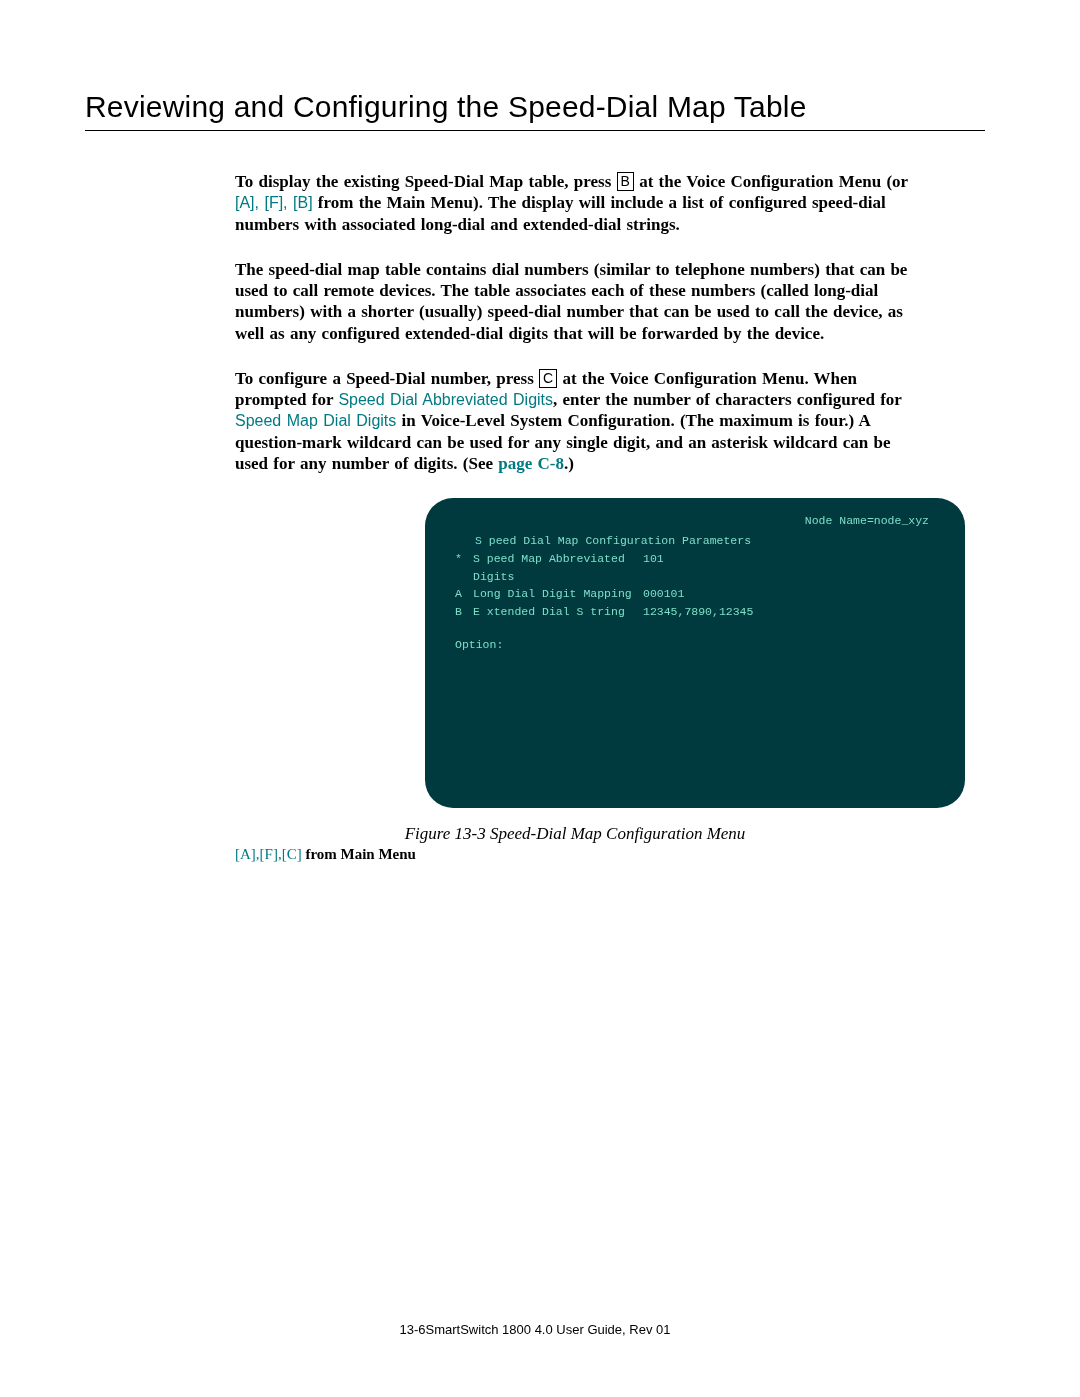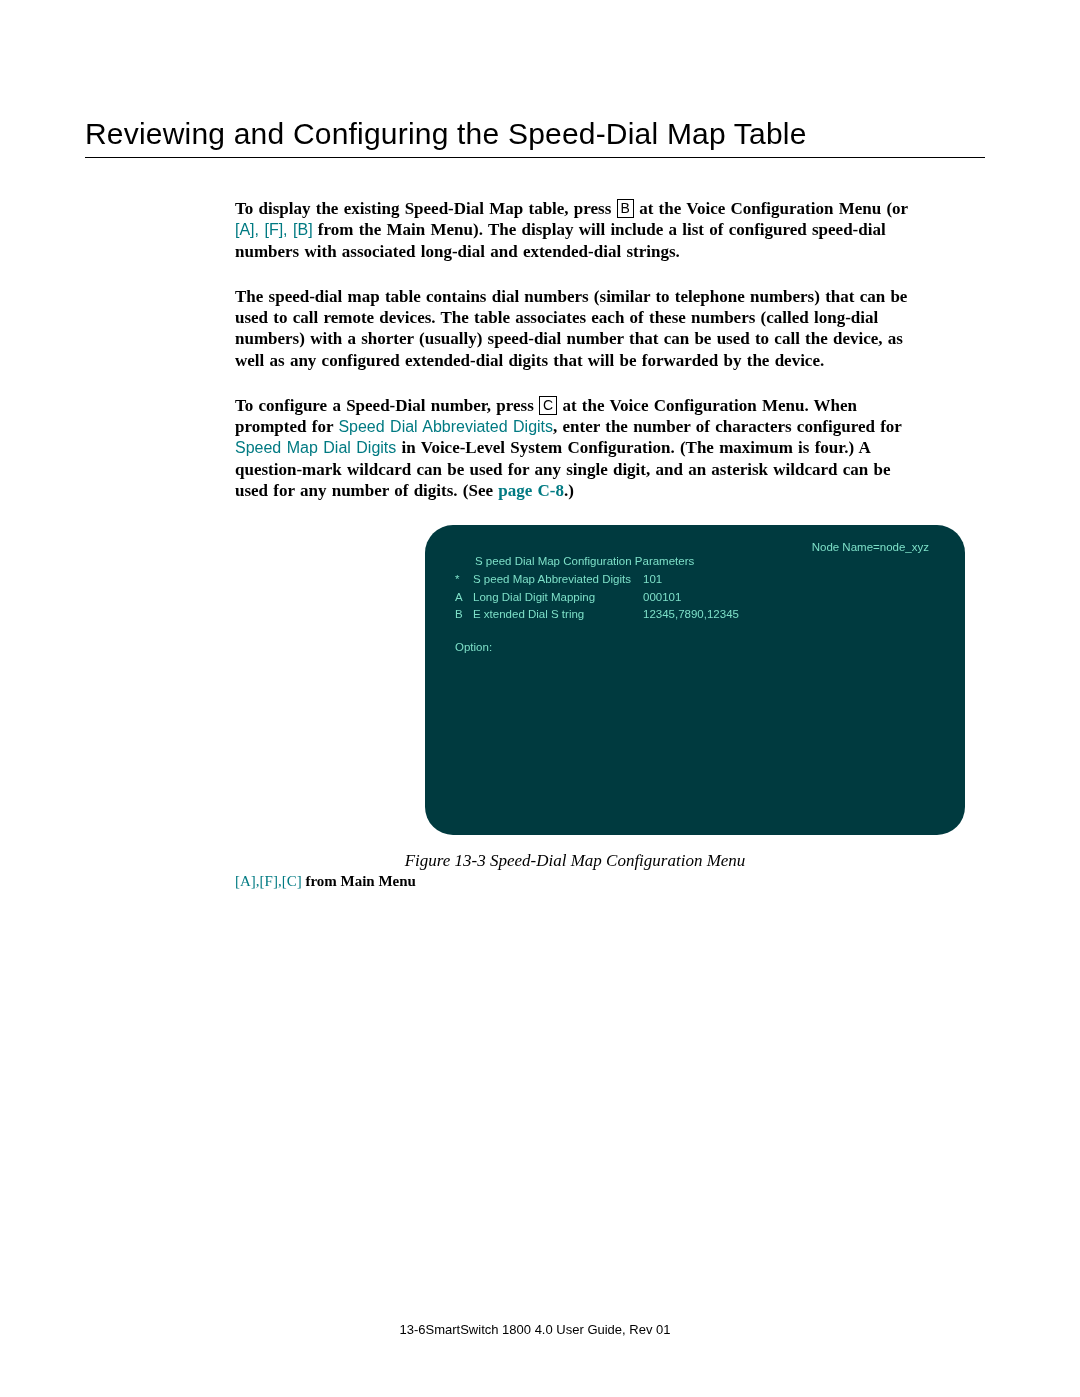--- a/index.html
+++ b/index.html
@@ -8,21 +8,21 @@
     background: #ffffff;
     width: 1080px;
     font-family: "Times New Roman", Times, serif;
     color: #000;
   }
   .page {
     width: 1080px;
     height: 1397px;
     position: relative;
     box-sizing: border-box;
-    padding: 117px 95px 0 85px;
+    padding: 90px 95px 0 85px;
   }
   h1.section-title {
     font-family: Arial, Helvetica, sans-serif;
     font-weight: 400;
     font-size: 30px;
     margin: 0 0 6px 0;
     letter-spacing: 0.2px;
   }
   .rule {
     border: none;
@@ -64,34 +64,34 @@
   .terminal-wrap {
     margin: 10px 0 10px 190px;
     width: 540px;
   }
   .terminal {
     background: #003a3f;
     border-radius: 28px;
     padding: 18px 24px 22px 24px;
     height: 310px;
     color: #7de0c8;
-    font-family: Liberation Sans, sans-serif;
+    font-family: Liberation Mono, monospace;
     font-size: 11.5px;
     line-height: 1.55;
     box-sizing: border-box;
     position: relative;
   }
   .term-node {
     position: absolute;
     top: 14px;
     right: 36px;
   }
   .term-title {
     margin-left: 26px;
-    margin-top: 10px;
+    margin-top: 16px;
   }
   .term-row {
     display: flex;
     margin-left: 6px;
   }
   .term-key { width: 18px; }
   .term-label { width: 170px; }
   .term-val { }
   .term-option { margin-left: 6px; margin-top: 15px; }
 

